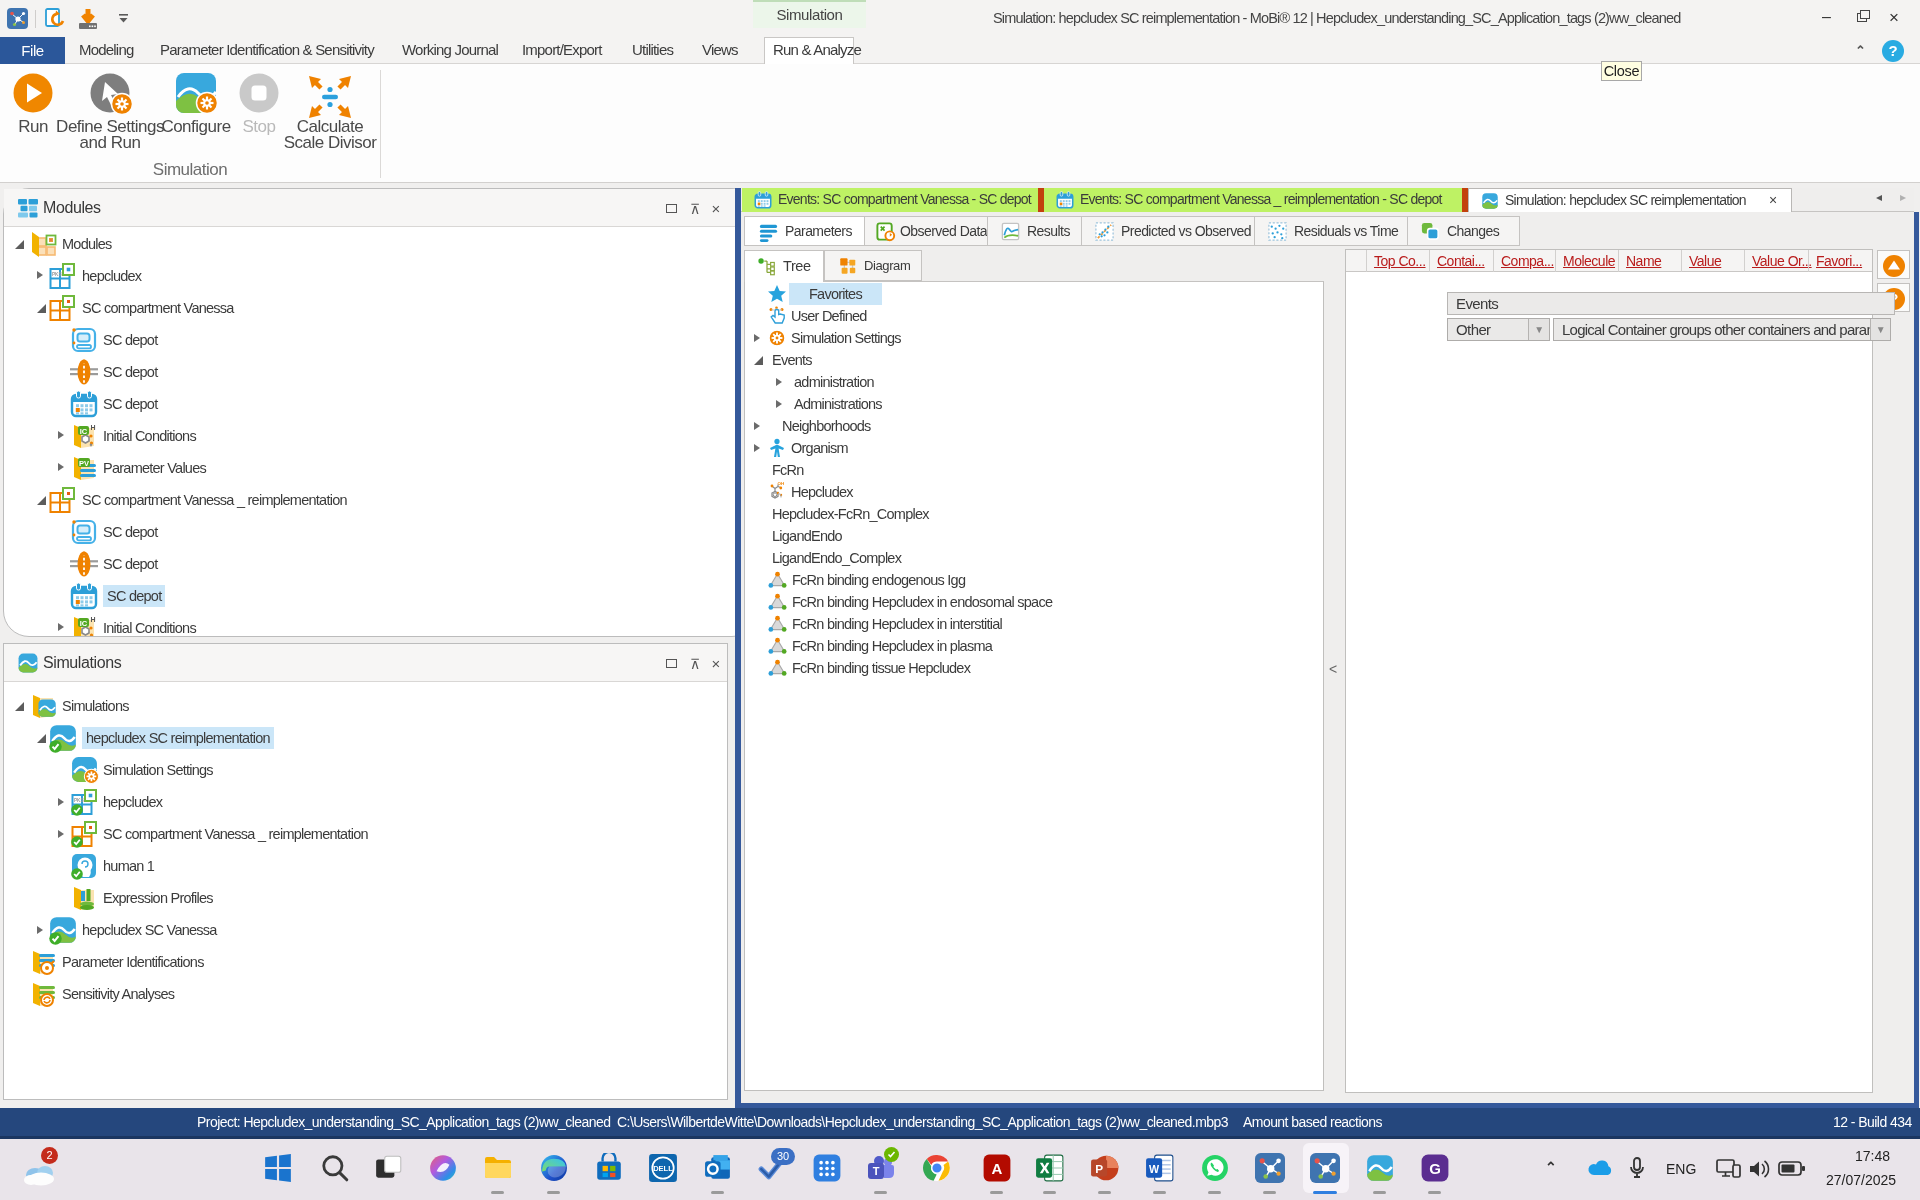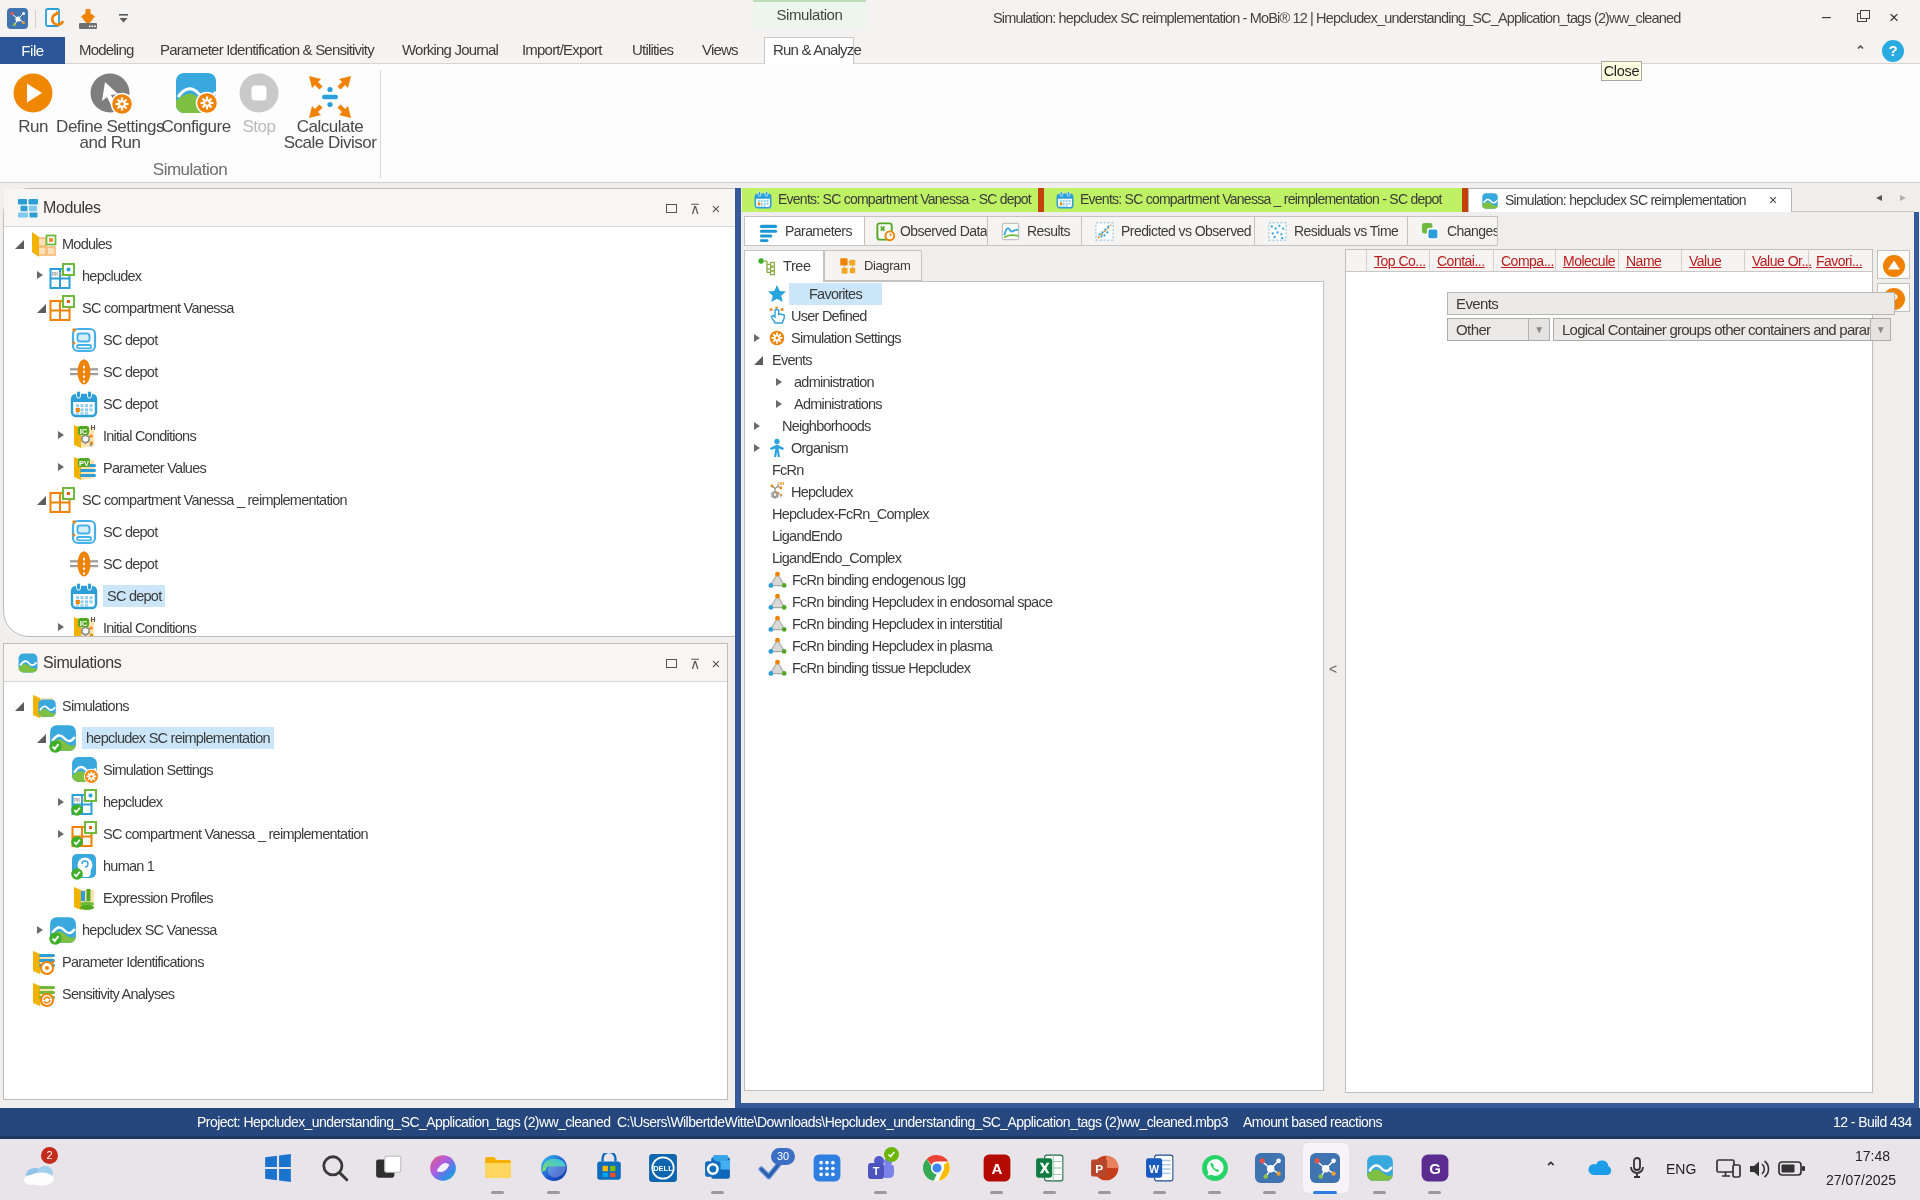--- a/index.html
+++ b/index.html
@@ -607,21 +607,21 @@
         <use href="#s-pvo"></use>
       </svg>
     <div class="abs" style="left:39px;top:6px;">Predicted vs Observed</div>
   </div>
   <div class="ptab" style="left:1254px;width:154px;">
     <svg class="abs" style="left:12px;top:4px" width="21" height="21" viewBox="0 0 22 22">
         <use href="#s-rvt"></use>
       </svg>
     <div class="abs" style="left:39px;top:6px;">Residuals vs Time</div>
   </div>
-  <div class="ptab" style="left:1407px;width:91px;">
+  <div class="ptab" style="left:1407px;width:113px;">
     <svg class="abs" style="left:12px;top:4px" width="21" height="21" viewBox="0 0 22 22">
         <use href="#s-chg"></use>
       </svg>
     <div class="abs" style="left:39px;top:6px;">Changes</div>
   </div>
 
   <div class="abs" style="left:744px;top:250px;width:80px;height:32px;background:#fff;border:1px solid #c5c3c1;border-bottom:none;z-index:2;font-size:14.5px;color:#3b3b3b;letter-spacing:-0.4px;">
     <svg class="abs" style="left:12px;top:6px" width="20" height="20" viewBox="0 0 22 22">
         <use href="#s-treetab"></use>
       </svg>

